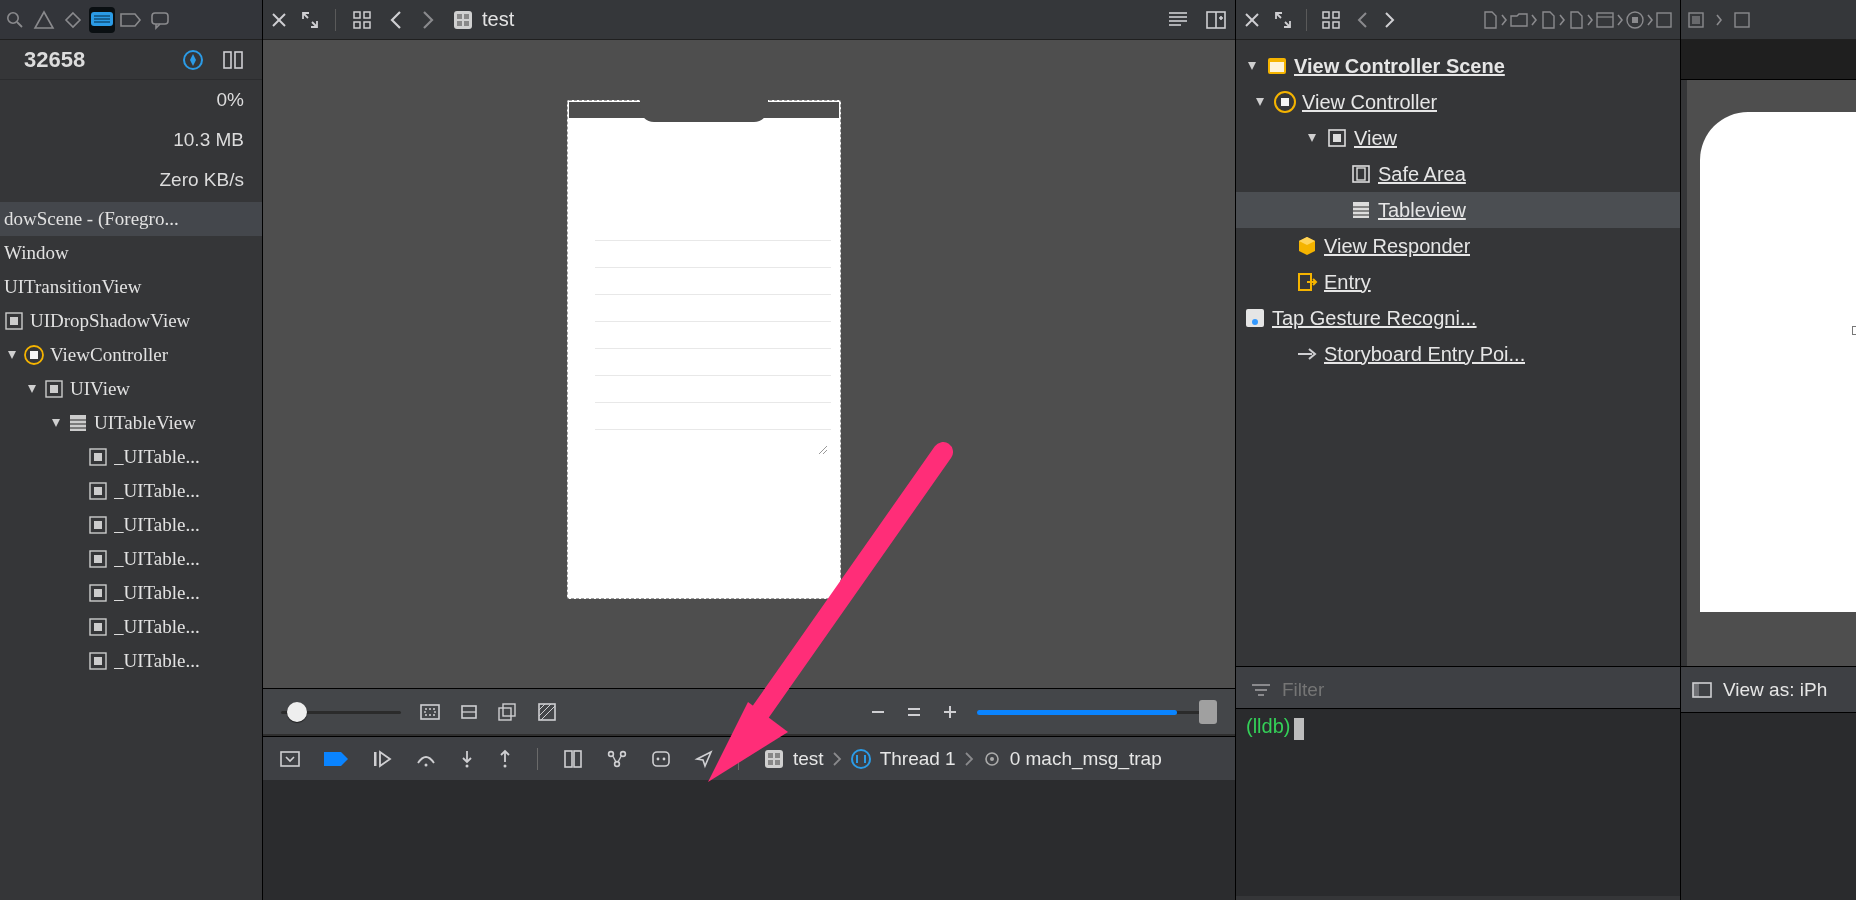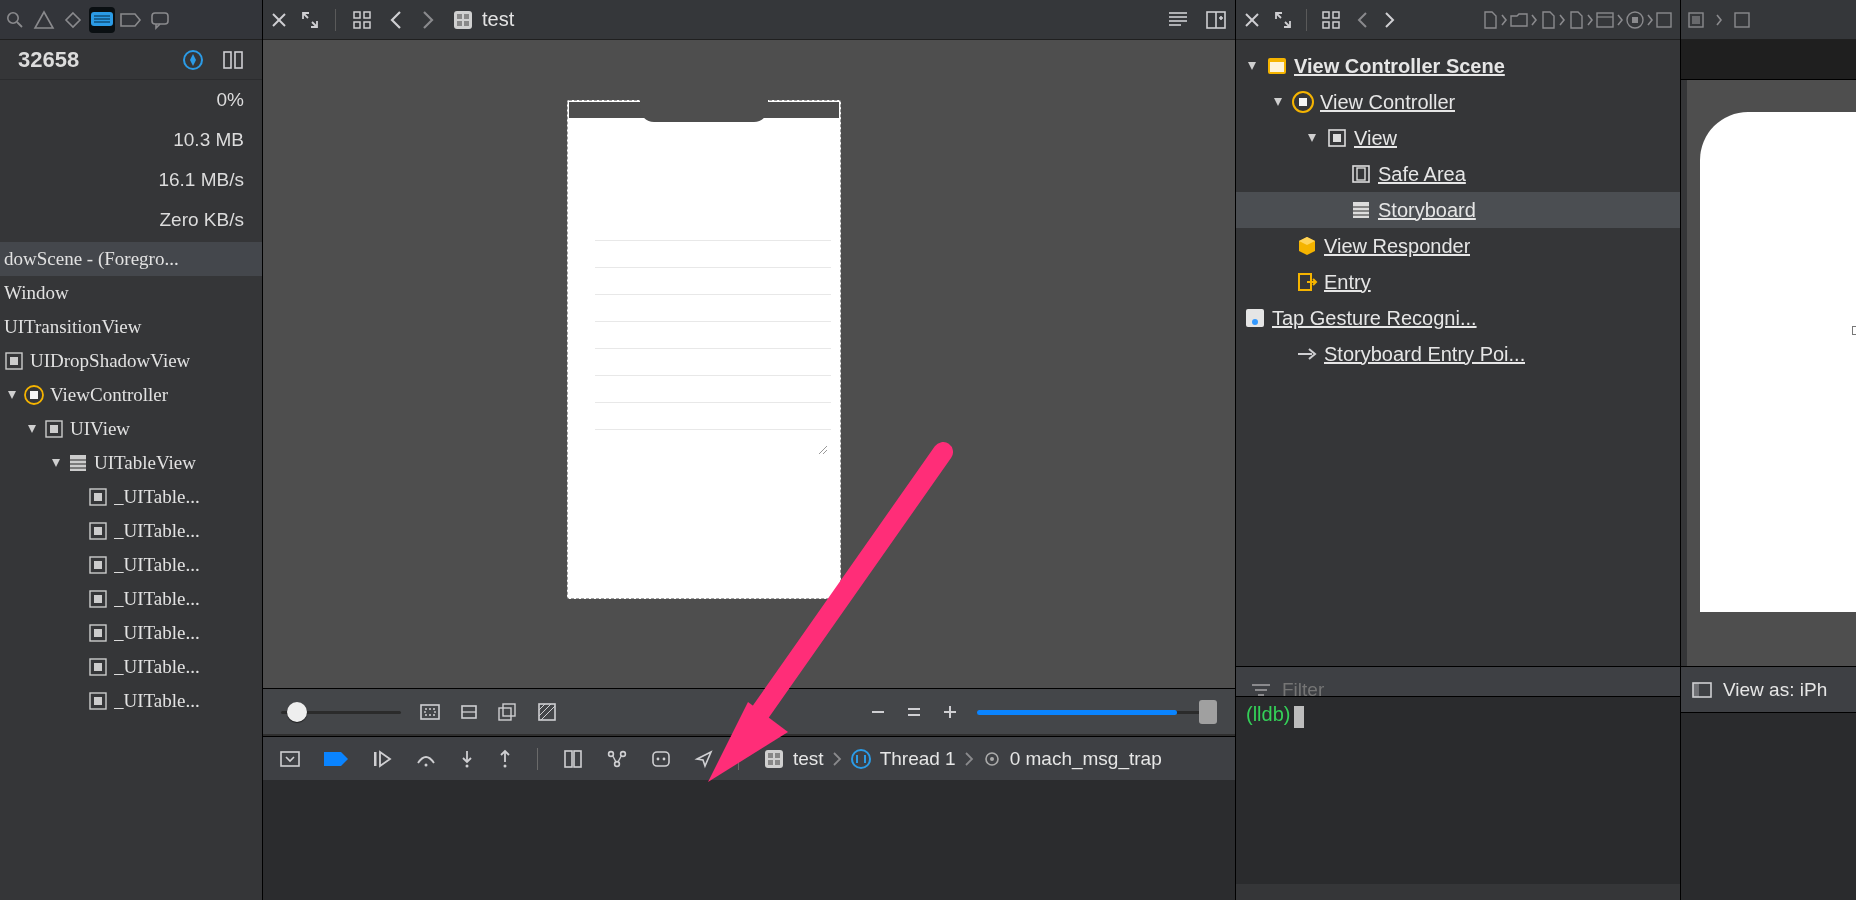--- a/index.html
+++ b/index.html
@@ -9,21 +9,21 @@
   .root { position:relative; width:1856px; height:900px; background:#3a3a3a; }
 
   
   .nav { position:absolute; left:0; top:0; width:263px; height:900px; background:#353638; border-right:1px solid #000; }
   .nav-tabs { height:40px; display:flex; align-items:center; gap:3px; padding:0 2px; background:#33353a; border-bottom:1px solid #202020; }
   .nav-tab { width:26px; height:26px; display:flex; align-items:center; justify-content:center; border-radius:4px; }
   .nav-tab.active { background:#0a0f12; }
 
   .nav-stats-row { height:40px; display:flex; align-items:center; justify-content:flex-end; padding-right:18px; font-size:19px; color:#dcdcdc; }
   .nav-stats-first { border-bottom:1px solid #2b2c2e; justify-content:space-between; padding-left:6px; }
-  .nav-pid { font-size:22px; font-weight:600; color:#dcdcdc; flex:0 0 auto; margin-left:12px; }
+  .nav-pid { font-size:22px; font-weight:600; color:#dcdcdc; flex:0 0 auto; margin-left:18px; }
   .nav-icons-right { display:flex; gap:18px; align-items:center; }
 
   .nav-list { padding-top:2px; }
   .nav-item { display:flex; align-items:center; height:34px; font-size:19px; color:#e2e2e2; padding-left:4px; white-space:nowrap; overflow:hidden; text-overflow:ellipsis; }
   .nav-item.sel { background:#44474c; }
   .nav-item .disclosure { width:16px; height:16px; margin-right:4px; display:flex; align-items:center; justify-content:center; flex:0 0 auto; }
   .nav-item .ic { width:20px; height:20px; margin-right:6px; flex:0 0 auto; display:flex; align-items:center; justify-content:center; }
   .nav-item .txt { overflow:hidden; text-overflow:ellipsis; white-space:nowrap;font-family:Liberation Serif, serif; }
 
   
@@ -74,21 +74,21 @@
   .ol-tree { padding:8px 0; }
   .ol-row { display:flex; align-items:center; height:36px; font-size:20px; color:#e6e6e6; padding-left:8px; gap:6px; white-space:nowrap; overflow:hidden; text-overflow:ellipsis;text-decoration:underline; }
   .ol-row.sel { background:#4b4e52; }
   .ol-row .disclosure { width:16px; display:flex; align-items:center; justify-content:center; }
   .ol-row .olic { width:22px; height:22px; display:flex; align-items:center; justify-content:center; flex:0 0 auto; }
   .ol-row .txt { overflow:hidden; text-overflow:ellipsis; }
 
   .ol-bottom { position:absolute; left:0; bottom:188px; height:46px; width:445px; background:#3e4044; border-top:1px solid #000; display:flex; align-items:center; padding:0 14px; gap:10px; }
   .ol-filter { flex:1; background:transparent; border:none; color:#bbb; font-size:19px; outline:none; }
 
-  .ol-console { position:absolute; left:0; bottom:16px; width:445px; height:188px; background:#2a2b2d; border-top:1px solid #000; padding:6px 10px; font-family: "SF Mono", Menlo, monospace; font-size:20px; color:#34d058; display:flex; align-items:flex-start; }
+  .ol-console { position:absolute; left:0; bottom:4px; width:445px; height:188px; background:#2a2b2d; border-top:1px solid #000; padding:6px 10px; font-family: "SF Mono", Menlo, monospace; font-size:20px; color:#34d058; display:flex; align-items:flex-start; }
   .ol-console-cursor { display:inline-block; width:10px; height:22px; background:#bdbdbd; margin-left:4px; margin-top:3px; }
 
   
   .sliver { position:absolute; left:1680px; top:0; width:176px; height:900px; background:#353638; border-left:1px solid #000; }
   .sl-tabs { height:40px; display:flex; align-items:center; background:#35373a; border-bottom:1px solid #202020; padding-left:6px; gap:10px; }
   .sl-body { position:absolute; top:80px; left:6px; right:0; bottom:190px; background:#4e4e4e; }
   .sl-dev { position:absolute; right:0; top:32px; width:156px; height:500px; background:#fff; border-top-left-radius:48px; }
   .sl-handle { position:absolute; right:-5px; top:246px; width:9px; height:9px; background:#fff; border:1px solid #777; }
   .sl-bottom { position:absolute; left:0; bottom:188px; height:46px; width:176px; background:#3e4044; border-top:1px solid #000; display:flex; align-items:center; padding:0 10px; font-size:19px; color:#e6e6e6; gap:10px; }
 
@@ -152,23 +152,20 @@
             <rect x="2" y="3" width="7" height="16" fill="none" stroke="currentColor" stroke-width="1.6"></rect>
             <rect x="13" y="3" width="7" height="16" fill="none" stroke="currentColor" stroke-width="1.6"></rect>
           </svg>
       </span>
     </div>
     <div class="nav-stats-row">
         <span>0%</span>
       </div>
     <div class="nav-stats-row">
         <span>10.3 MB</span>
-      </div>
-    <div class="nav-stats-row">
-        <span>16.1 MB/s</span>
       </div>
     <div class="nav-stats-row">
         <span>Zero KB/s</span>
       </div>
 
     <div class="nav-list">
       <div class="nav-item sel">
           <span class="txt">dowScene - (Foregro...</span>
         </div>
       <div class="nav-item">
@@ -577,21 +574,21 @@
             </svg>
           </span>
         <span class="olic">
             <svg width="22" height="20" viewBox="0 0 22 20">
               <rect x="2" y="2" width="18" height="16" rx="2" fill="#f5b400"></rect>
               <rect x="4" y="6" width="14" height="10" fill="#fff" opacity=".85"></rect>
             </svg>
           </span>
         <span class="txt" style="font-weight:600">View Controller Scene</span>
       </div>
-      <div class="ol-row" style="padding-left:34px">
+      <div class="ol-row" style="padding-left:16px">
         <span class="disclosure">
             <svg width="10" height="10" viewBox="0 0 10 10">
               <path d="M1 1 L9 1 L5 9 Z" fill="#cfcfcf"></path>
             </svg>
           </span>
         <span class="olic">
             <svg width="22" height="22" viewBox="0 0 22 22">
               <circle cx="11" cy="11" r="10" fill="none" stroke="#f5b400" stroke-width="2"></circle>
               <rect x="7" y="7" width="8" height="8" fill="#f4f4f4"></rect>
             </svg>
@@ -623,21 +620,21 @@
       </div>
       <div class="ol-row sel" style="padding-left:114px">
         <span class="olic">
             <svg width="20" height="20" viewBox="0 0 20 20">
               <rect x="2" y="2" width="16" height="16" fill="#ddd"></rect>
               <line x1="2" y1="7" x2="18" y2="7" stroke="#555" stroke-width="1.3"></line>
               <line x1="2" y1="11" x2="18" y2="11" stroke="#555" stroke-width="1.3"></line>
               <line x1="2" y1="15" x2="18" y2="15" stroke="#555" stroke-width="1.3"></line>
             </svg>
           </span>
-        <span class="txt">Storyboard</span>
+        <span class="txt">Tableview</span>
       </div>
       <div class="ol-row" style="padding-left:60px">
         <span class="olic">
             <svg width="22" height="22" viewBox="0 0 22 22">
               <path d="M11 2 L19 6 L19 16 L11 20 L3 16 L3 6 Z" fill="#f5b400"></path>
               <path d="M11 2 L19 6 L11 10 L3 6 Z" fill="#ffd45a"></path>
             </svg>
           </span>
         <span class="txt">View Responder</span>
       </div>

